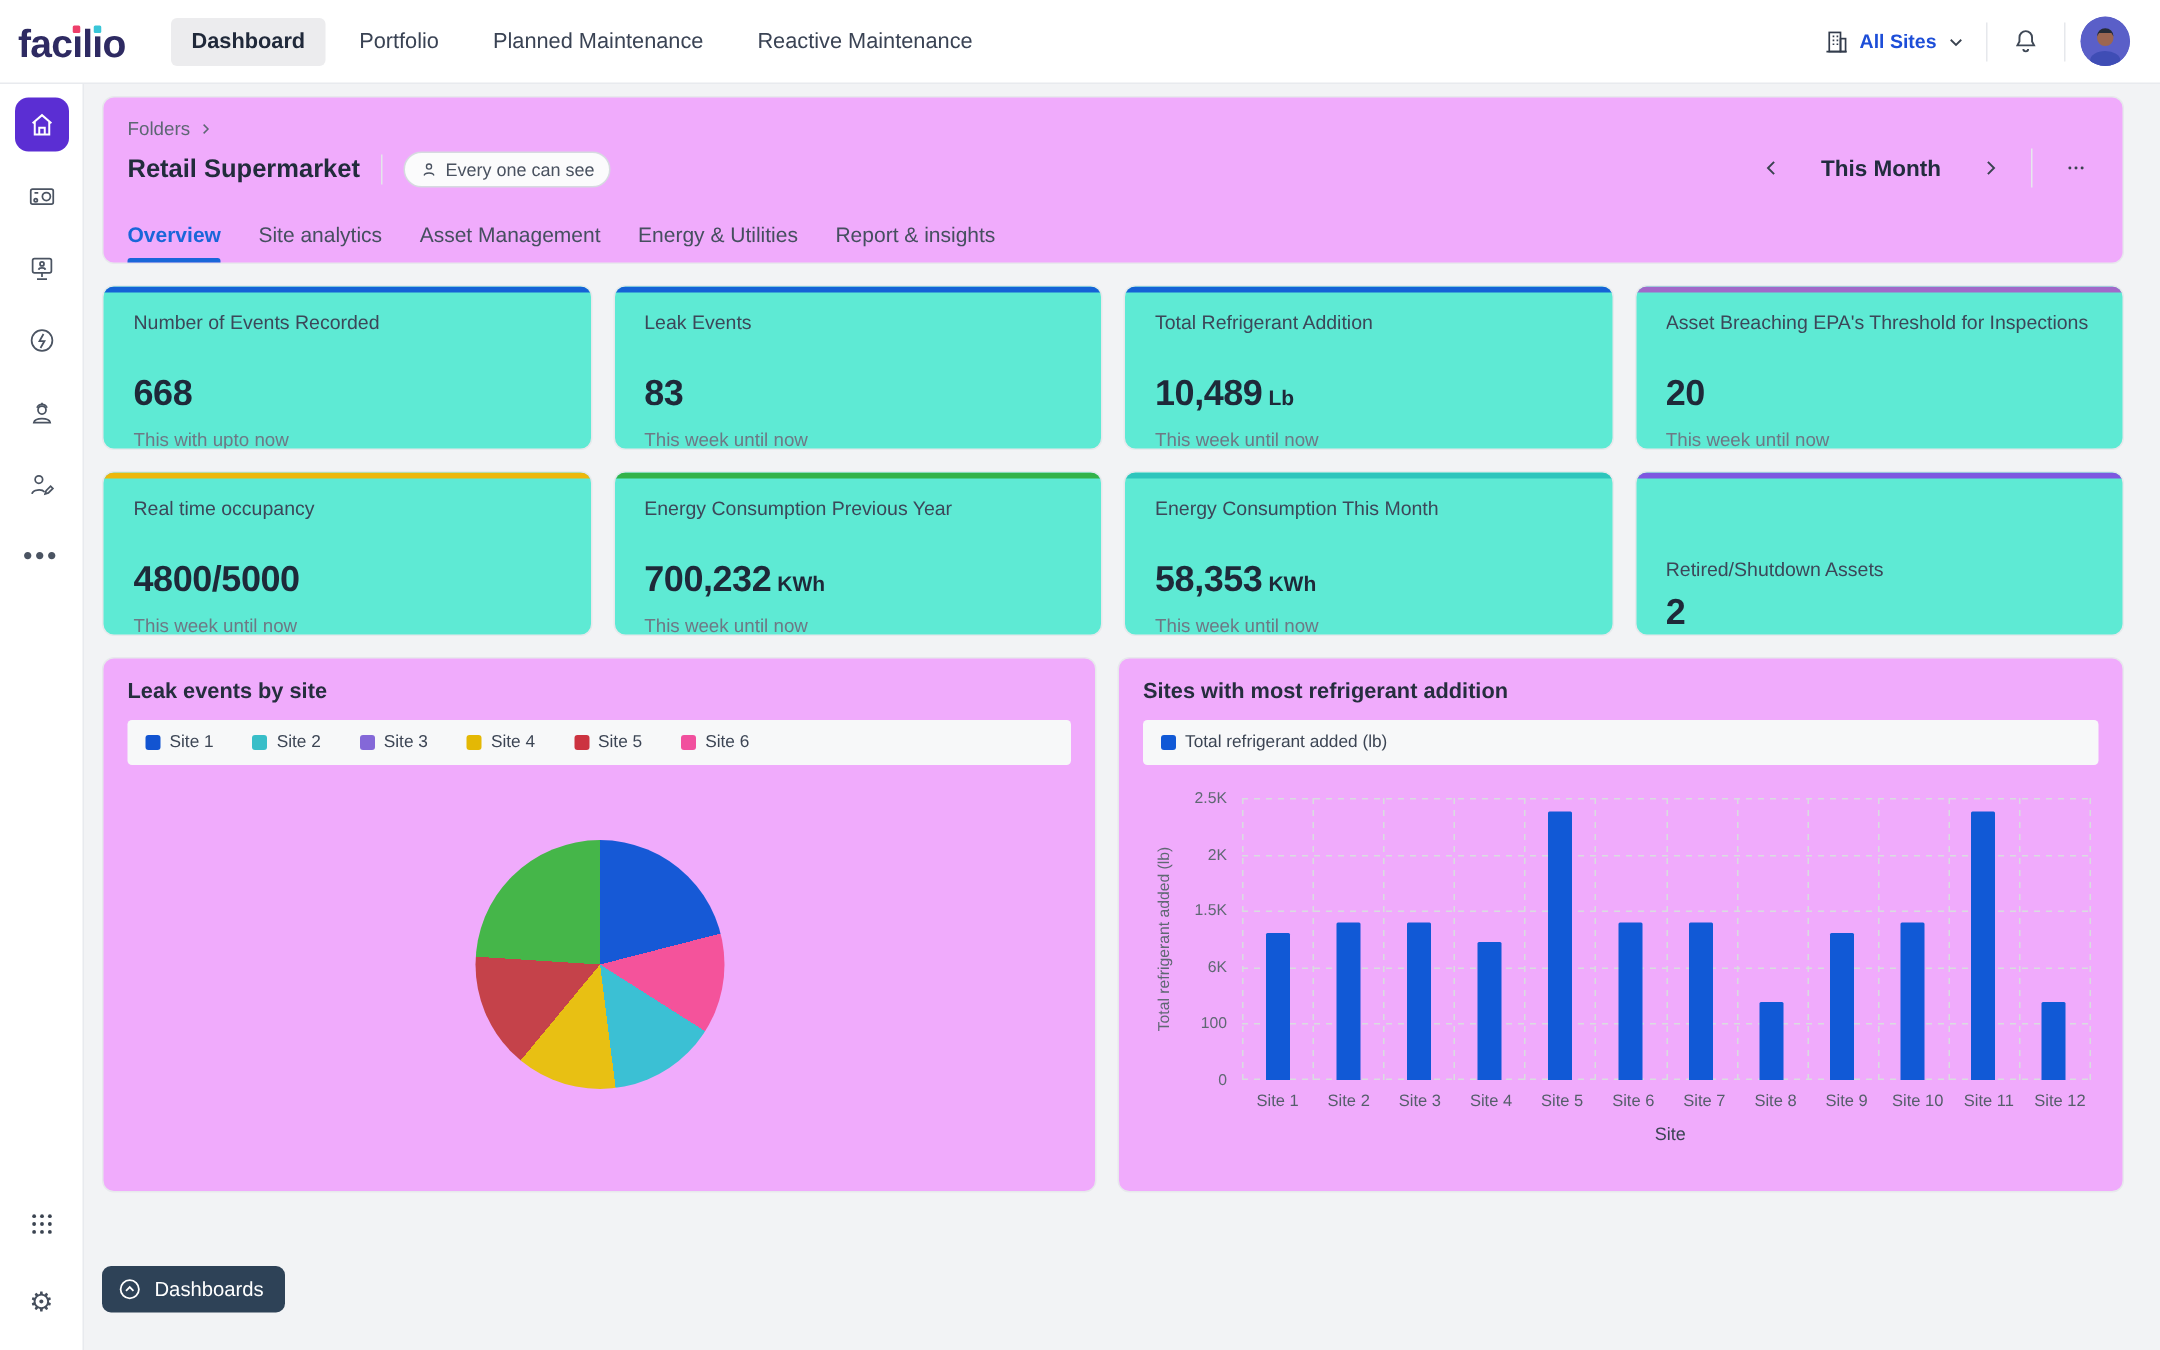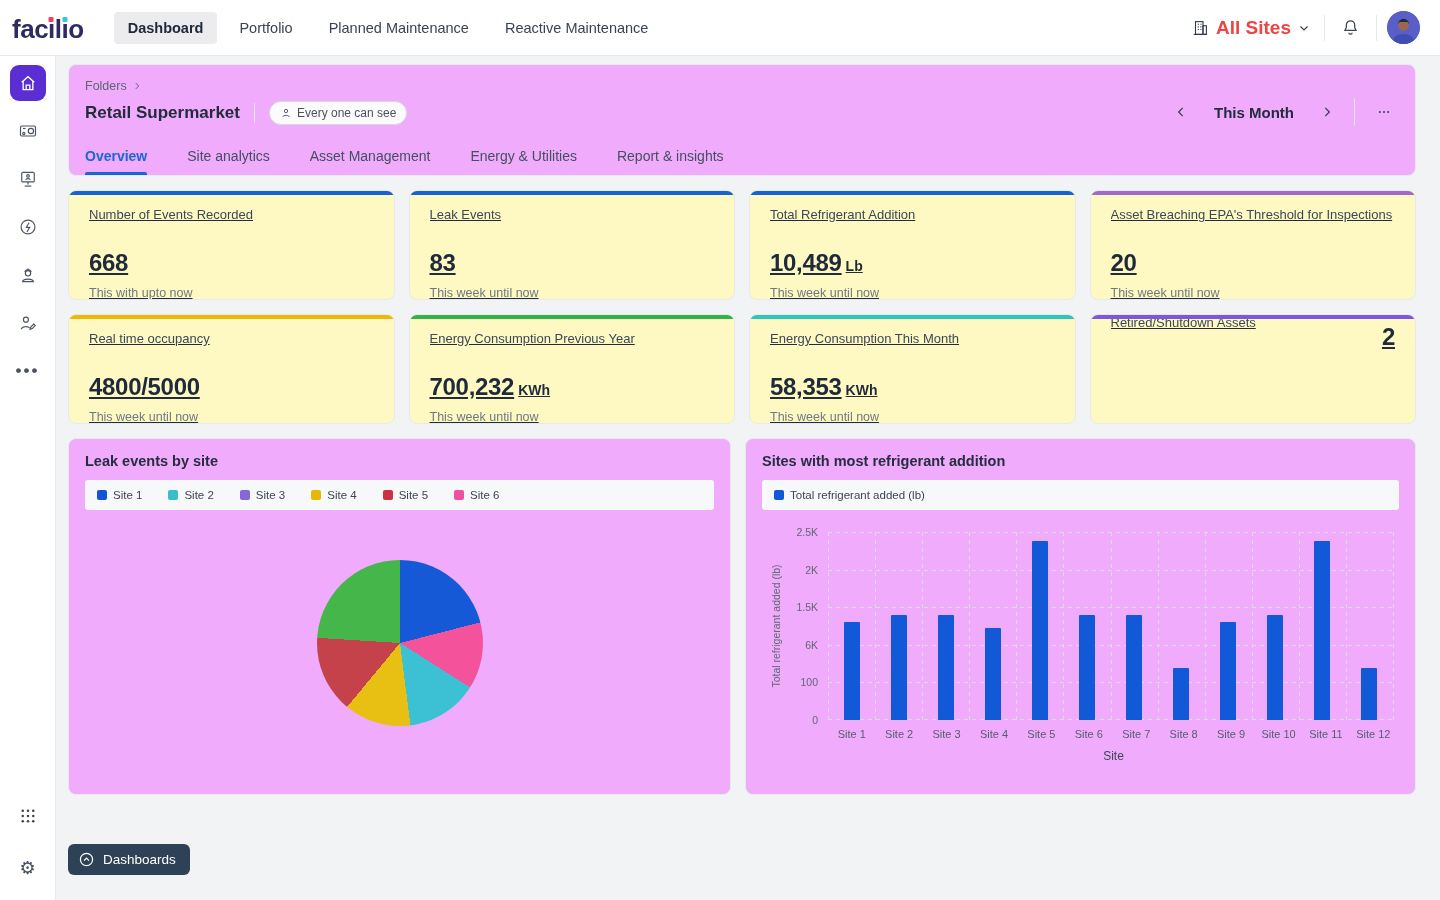--- a/index.html
+++ b/index.html
@@ -12,21 +12,21 @@
   .logo { margin-left:12px; font-size:26px; font-weight:bold; color:#2e2a62; letter-spacing:-0.5px;
           display:flex; align-items:flex-start; line-height:1; padding-top:2px; }
   .logo .ch { position:relative; }
   .logo .dot { position:absolute; top:1px; left:50%; transform:translateX(-50%);
                width:5px; height:5px; border-radius:1px; }
   .nav-items { display:flex; align-items:center; margin-left:30px; gap:8px; }
   .nav-item { font-size:14.5px; color:#3a4354; padding:8px 14px; border-radius:4px; cursor:pointer; white-space:nowrap; }
   .nav-item.active { background:#ececee; color:#20293a; font-weight:bold; }
   .topnav-right { margin-left:auto; display:flex; align-items:center; margin-right:20px; gap:10px; }
   .site-selector { display:flex; align-items:center; gap:7px; cursor:pointer; padding:6px 4px; }
-  .site-selector .lbl { font-size:19px; font-weight:bold; color:#ef4444; }
+  .site-selector .lbl { font-size:13px; font-weight:bold; color:#1d4ed8; }
   .vdiv { width:1px; height:26px; background:#e6e8ec; }
   .icon-btn { background:none; border:none; cursor:pointer; display:flex; align-items:center; padding:6px; }
   .avatar { width:33px; height:33px; border-radius:50%; overflow:hidden; cursor:pointer; border:none; padding:0; background:#5a5fc8; }
 
   
   .sidebar { position:fixed; top:56px; left:0; bottom:0; width:56px; background:#fff;
              border-right:1px solid #e8eaee; display:flex; flex-direction:column; align-items:center; z-index:10; }
   .side-item { width:36px; height:36px; display:flex; align-items:center; justify-content:center;
                border-radius:9px; margin-top:9px; cursor:pointer; color:#4b5462; }
   .side-item.active { background:#5b2ed3; color:#fff; }
@@ -41,37 +41,37 @@
   
   .header-card { padding:14px 16px 0 16px; height:112px; position:relative; }
   .breadcrumb { display:flex; align-items:center; gap:5px; font-size:12.5px; color:#5d6673; }
   .title-row { display:flex; align-items:center; margin-top:8px; gap:14px; }
   .page-title { font-size:17px; font-weight:bold; color:#222c3c; }
   .title-sep { width:1px; height:20px; background:#e4e6ea; }
   .vis-badge { display:flex; align-items:center; gap:5px; border:1px solid #d6dae0; background:#fbfbfc;
                border-radius:14px; padding:4px 10px; font-size:12px; color:#4a5260; }
   .period-controls { position:absolute; right:16px; top:34px; display:flex; align-items:center; gap:14px; }
   .period-label { font-size:15px; font-weight:bold; color:#222c3e; padding:0 6px; }
-  .tabs { display:flex; gap:40px; position:absolute; bottom:0; left:16px; }
+  .tabs { display:flex; gap:25px; position:absolute; bottom:0; left:16px; }
   .tab { font-size:14px; color:#454f5f; padding-bottom:11px; cursor:pointer; position:relative; white-space:nowrap; }
   .tab.active { color:#1a66d9; font-weight:bold; }
   .tab.active::after { content:""; position:absolute; left:0; right:0; bottom:0; height:3px;
                        background:#1a66d9; border-radius:2px 2px 0 0; }
 
   
   .kpi-row { display:grid; grid-template-columns:repeat(4,1fr); gap:14px; margin-top:14px; }
-  .kpi-card { background:#fef9c3; border:1px solid #e7e9ec; border-radius:8px; height:110px;
-              position:relative; padding:16px 20px 0 20px; overflow:hidden;text-decoration:underline; }
+  .kpi-card { background:#5eead4; border:1px solid #e7e9ec; border-radius:8px; height:110px;
+              position:relative; padding:16px 20px 0 20px; overflow:hidden; }
   .kpi-strip { position:absolute; top:0; left:0; right:0; height:4px; }
   .kpi-label { font-size:13px; color:#3c4759; white-space:nowrap; overflow:hidden; }
   .kpi-value-row { margin-top:27px; display:flex; align-items:baseline; gap:4px; }
   .kpi-value { font-size:24px; font-weight:bold; color:#1e2939; letter-spacing:-0.3px; }
   .kpi-unit { font-size:14px; font-weight:bold; color:#1e2939;text-align:right; }
   .kpi-sub { margin-top:9px; font-size:12.5px; color:#6e7885; }
-  .kpi-card.centered { display:flex; flex-direction:row; justify-content:space-between; padding-top:0; }
+  .kpi-card.centered { display:flex; flex-direction:column; justify-content:flex-end; padding-top:0; }
   .kpi-card.centered .kpi-value-row { margin-top:8px; }
 
   
   .charts-row { display:grid; grid-template-columns:1fr 1.012fr; gap:14px; margin-top:14px; }
   .chart-card { height:357px; position:relative; padding:14px 16px; }
   .chart-title { font-size:14.5px; font-weight:bold; color:#252e3e; }
   .legend-strip { margin-top:11px; background:#f7f8f9; border-radius:3px; height:30px;
                   display:flex; align-items:center; padding:0 12px; gap:26px; }
   .legend-item { display:flex; align-items:center; gap:6px; cursor:pointer; }
   .legend-swatch { width:10px; height:10px; border-radius:2px; flex:0 0 auto; }

